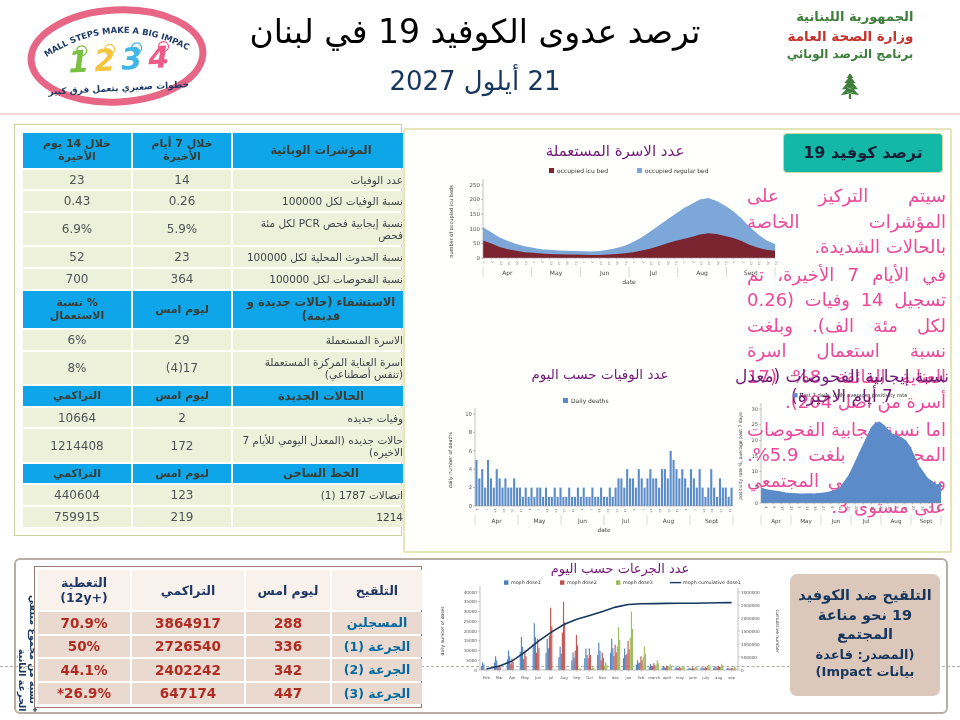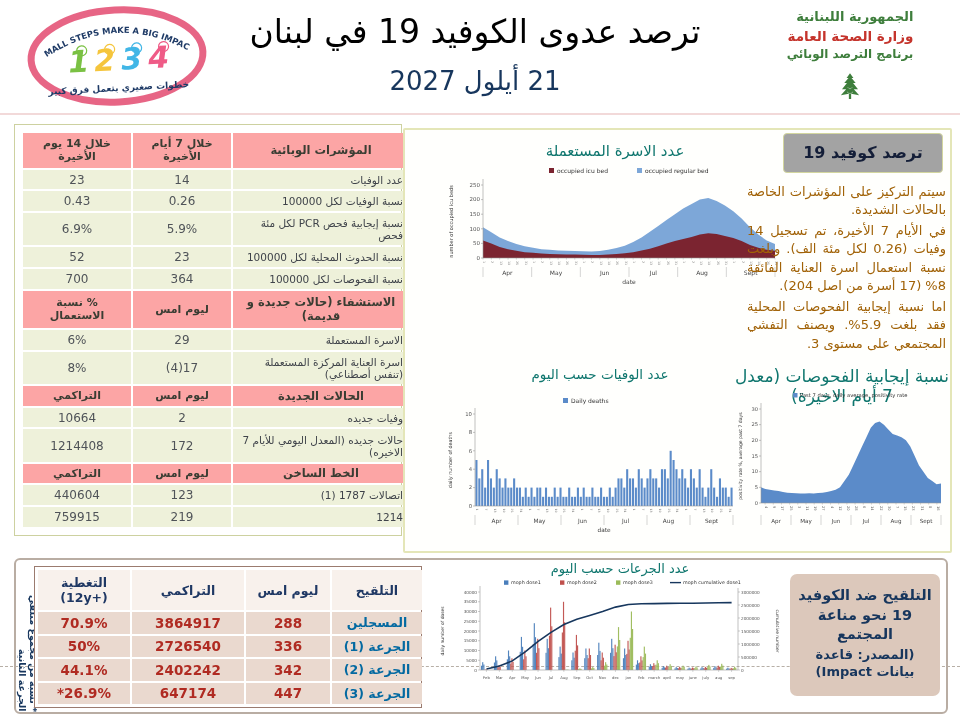--- a/index.html
+++ b/index.html
@@ -22,40 +22,40 @@
   #ministry .l1{color:#3e7e3c;font-weight:bold;font-size:13px}
   #ministry .l2{color:#c5342c;font-weight:bold;font-size:13.5px}
   #ministry .l3{color:#3e7e3c;font-weight:600;font-size:12px}
 
   
   #ind-frame{left:14px;top:124px;width:388px;height:412px;border:1px solid #cdd1a0;
              background:#fff;box-sizing:border-box;padding:6px}
   table.ind{width:100%;height:100%;border-collapse:separate;border-spacing:2px;
             direction:rtl;table-layout:fixed}
   table.ind td{padding:1px 6px;vertical-align:middle}
-  td.hd{background:#fca5a5;color:#3a3d33;font-weight:bold;font-size:11px;text-align:center}
+  td.hd{background:#0ea5e9;color:#3a3d33;font-weight:bold;font-size:11px;text-align:center}
   td.nm-h{text-align:center;font-size:11.5px}
   td.val{background:#eef1da;color:#4f5358;font-size:12px;text-align:center}
   td.nm{background:#eef1da;color:#3f434a;font-size:10.5px;text-align:right}
 
   
   #upper-box{left:403px;top:128px;width:549px;height:425px;border:2px solid #e4e6b8;
              background:#fffffd;box-sizing:border-box;border-radius:2px}
-  .chart-title{font-size:15px;color:#0f766e;text-align:center;direction:rtl}
+  .chart-title{font-size:15px;color:#701a75;text-align:center;direction:rtl}
   #beds-title{left:450px;top:142px;width:330px}
   #deaths-title{left:450px;top:366px;width:300px;font-size:13.5px}
   #positivity-title{left:733px;top:366px;width:218px;font-size:17px}
   #doses-title{left:455px;top:561px;width:330px;font-size:13px}
 
-  #monitor-title{left:783px;top:133px;width:160px;height:40px;background:#a3a3a3;
+  #monitor-title{left:783px;top:133px;width:160px;height:40px;background:#14b8a6;
                  border:1px solid #d3d69f;border-radius:4px;box-sizing:border-box;
                  color:#141e38;font-weight:bold;font-size:16px;text-align:center;
                  line-height:37px;direction:rtl}
   #monitor-text{left:747px;top:183px;width:199px;direction:rtl;text-align:justify;
-                color:#a16207;font-size:13px;line-height:1.42}
+                color:#ec4899;font-size:18px;line-height:1.42}
   #monitor-text p{margin:0 0 2px 0}
 
   
   #bottom-box{left:14px;top:558px;width:934px;height:156px;border:2px solid #b9ada3;
               border-radius:6px;background:#fff;box-sizing:border-box}
   #dashed-divider{left:0;top:666px;width:960px;height:0;border-top:1.5px dashed #b7afa6}
 
   #vacc-note{left:17px;top:562px;height:150px;writing-mode:vertical-rl;
              color:#17365d;font-size:9.5px;font-weight:600;direction:rtl}
 

